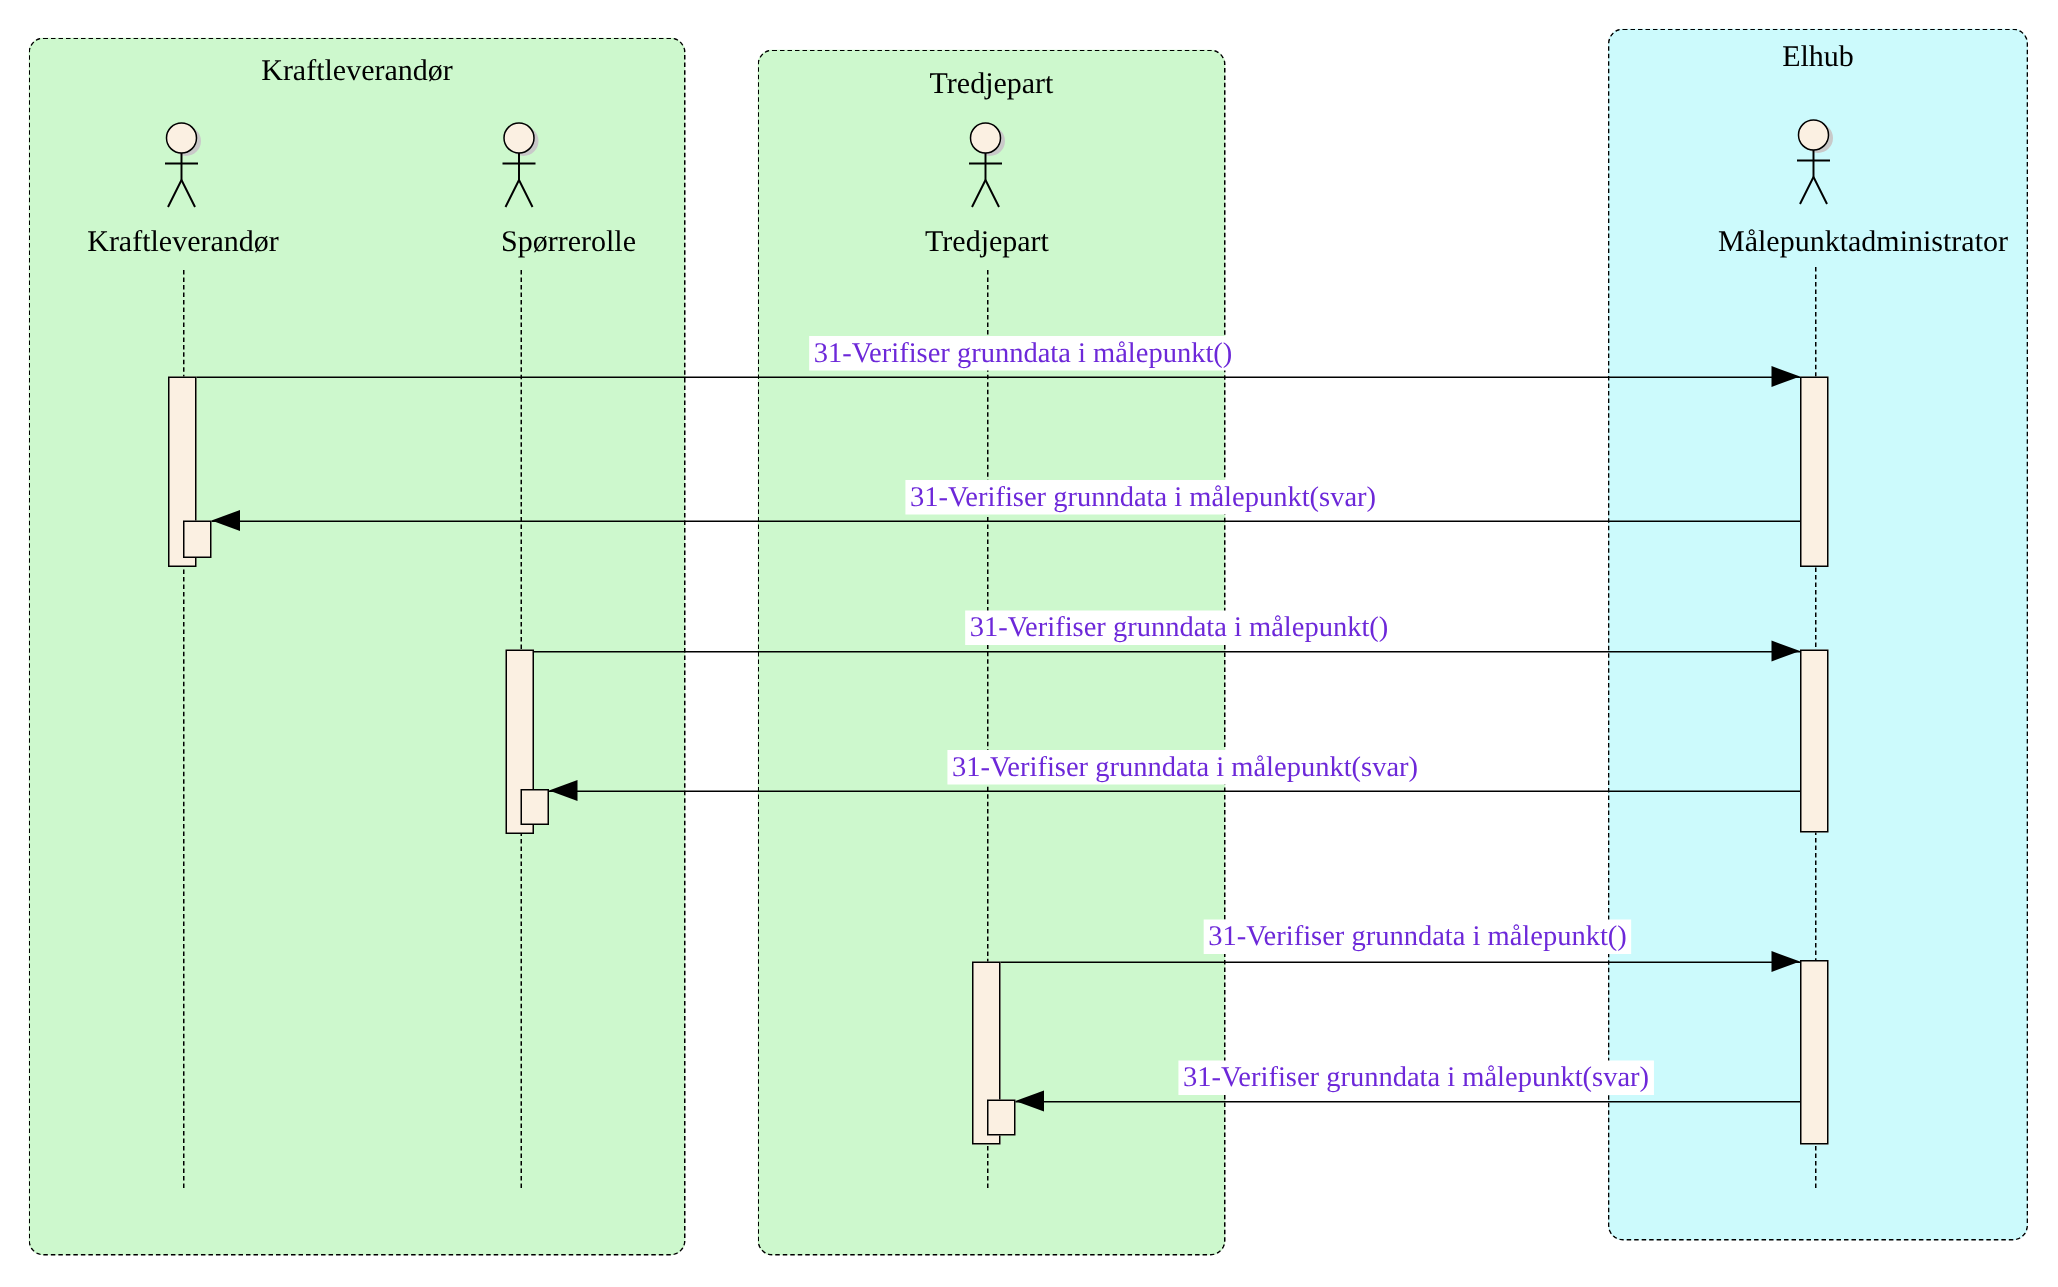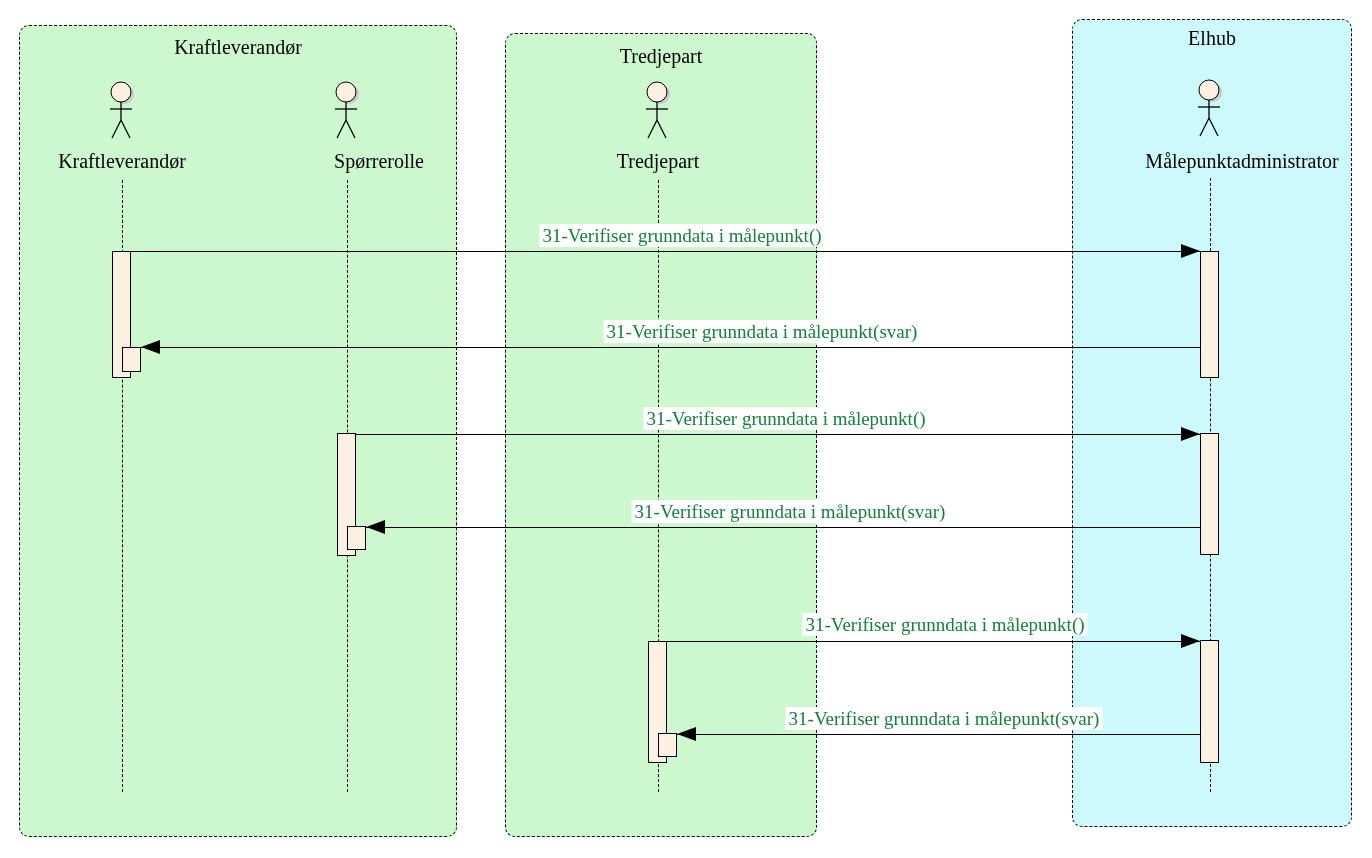--- a/index.html
+++ b/index.html
@@ -78,21 +78,21 @@
     width: 0; height: 0;
     border-top: 7px solid transparent;
     border-bottom: 7px solid transparent;
     border-right: 19px solid var(--line);
   }
   .msg-label {
     position: absolute;
     transform: translateX(-50%);
     background: #ffffff;
     font-size: 19px;
-    color: #15803d;
+    color: #6d28d9;
     white-space: nowrap;
     padding: 0 3px;
     line-height: 23px;
   }
 </style>
 </head>
 <body>
 
 <div id="diagram" style="--green: #cdf8cd; --cyan: #ccfafc; --bar-fill: #fbf0e2; --line: #000000;">
 

